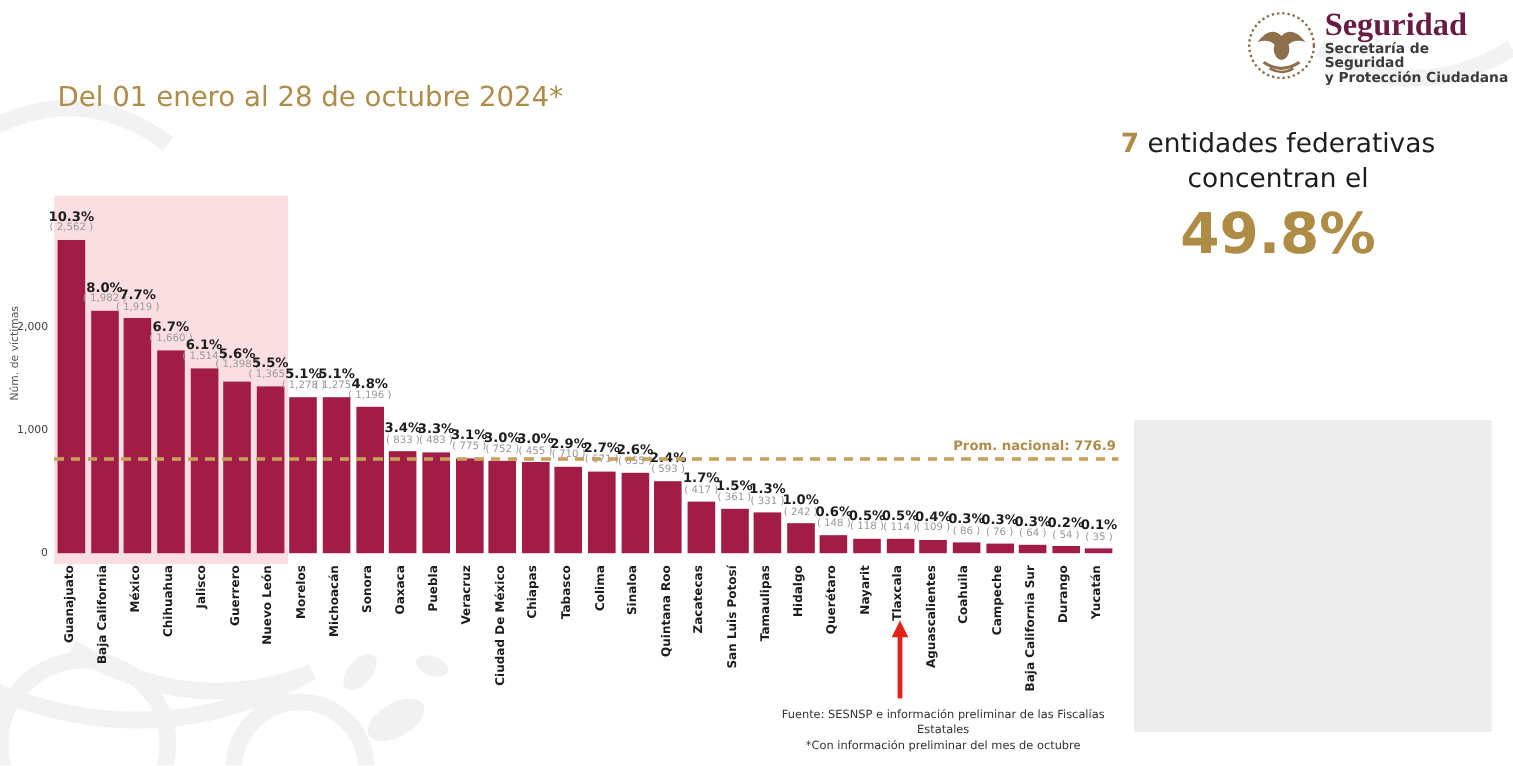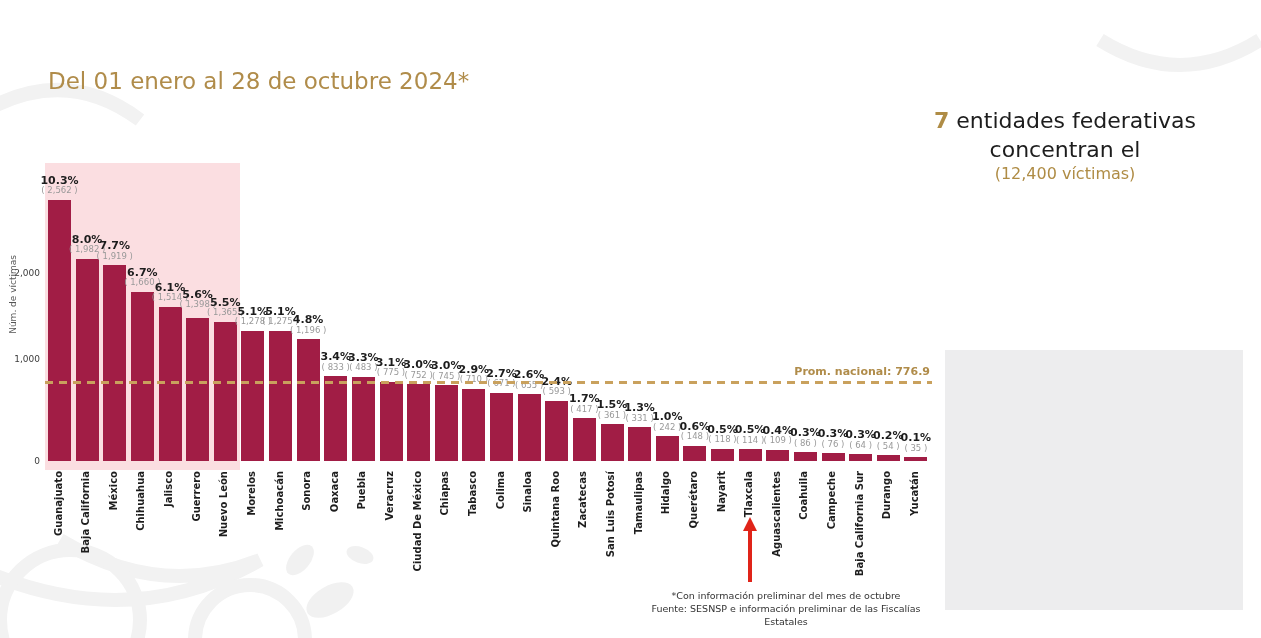--- a/index.html
+++ b/index.html
@@ -59,25 +59,39 @@
     </g>
     <g fill="#f1f1f1">
       <ellipse cx="330" cy="600" rx="26" ry="14" transform="rotate(-30 330 600)"></ellipse>
       <ellipse cx="300" cy="560" rx="18" ry="10" transform="rotate(-50 300 560)"></ellipse>
       <ellipse cx="360" cy="555" rx="14" ry="8" transform="rotate(20 360 555)"></ellipse>
     </g>
   </svg>
 
   <div class="subtitle">Del 01 enero al 28 de octubre 2024*</div>
 
+  <div class="logo">
+    <svg width="60" height="60" viewBox="0 0 60 60">
+      <circle cx="30" cy="30" r="27" fill="none" stroke="#8d6f4c" stroke-width="2" stroke-dasharray="2 2.4"></circle>
+      <path d="M10 27 Q21 13 30 22 Q39 13 50 27 Q41 24 36 29 L30 25 L24 29 Q19 24 10 27 Z" fill="#8d6f4c"></path>
+      <ellipse cx="30" cy="33" rx="6.5" ry="9" fill="#8d6f4c"></ellipse>
+      <path d="M15 44 Q30 54 45 44" fill="none" stroke="#8d6f4c" stroke-width="2.5"></path>
+      <path d="M20 49 Q30 55 40 49" fill="none" stroke="#8d6f4c" stroke-width="2"></path>
+    </svg>
+    <div class="logo-text">
+      <span class="logo-brand">Seguridad</span>
+      <span class="logo-dept">Secretaría de Seguridad</span>
+      <span class="logo-dept">y Protección Ciudadana</span>
+    </div>
+  </div>
 
   <div class="panel">
     <div class="l1"><b>7</b><span> entidades federativas</span></div>
     <div class="l2">concentran el</div>
-    <div class="victims">(12,400 víctimas)</div>
+    <div class="big">49.8%</div>
   </div>
 
   <div class="placeholder-box"></div>
 
   <div id="chart-layer">
       <div class="hl-region" style="left: 45px; top: 163px; width: 194.75px; height: 307px; background: rgb(251, 222, 225);"></div>
       <div class="ytick" style="left: 0px; top: 456px;">0</div>
       <div class="ytick" style="left: 0px; top: 354px;">1,000</div>
       <div class="ytick" style="left: 0px; top: 268px;">2,000</div>
       <div class="ylabel" style="left: 8px; top: 255px;">Núm. de víctimas</div>
@@ -132,21 +146,21 @@
       <div class="bar" style="left: 379.5px; top: 381.95px; width: 23px; height: 79.05px; background: rgb(161, 29, 69);"></div>
       <div class="pct" style="left: 361px; top: 355.95px;">3.1%</div>
       <div class="cnt" style="left: 361px; top: 367.45px;">( 775 )</div>
       <div class="xlabel" style="left: 384px; top: 471px;">Veracruz</div>
       <div class="bar" style="left: 407.125px; top: 384.296px; width: 23px; height: 76.704px; background: rgb(161, 29, 69);"></div>
       <div class="pct" style="left: 388.625px; top: 358.296px;">3.0%</div>
       <div class="cnt" style="left: 388.625px; top: 369.796px;">( 752 )</div>
       <div class="xlabel" style="left: 411.625px; top: 471px;">Ciudad De México</div>
       <div class="bar" style="left: 434.75px; top: 385.01px; width: 23px; height: 75.99px; background: rgb(161, 29, 69);"></div>
       <div class="pct" style="left: 416.25px; top: 359.01px;">3.0%</div>
-      <div class="cnt" style="left: 416.25px; top: 370.51px;">( 745 )</div>
+      <div class="cnt" style="left: 416.25px; top: 370.51px;">( 455 )</div>
       <div class="xlabel" style="left: 439.25px; top: 471px;">Chiapas</div>
       <div class="bar" style="left: 462.375px; top: 388.58px; width: 23px; height: 72.42px; background: rgb(161, 29, 69);"></div>
       <div class="pct" style="left: 443.875px; top: 362.58px;">2.9%</div>
       <div class="cnt" style="left: 443.875px; top: 374.08px;">( 710 )</div>
       <div class="xlabel" style="left: 466.875px; top: 471px;">Tabasco</div>
       <div class="bar" style="left: 490px; top: 392.558px; width: 23px; height: 68.442px; background: rgb(161, 29, 69);"></div>
       <div class="pct" style="left: 471.5px; top: 366.558px;">2.7%</div>
       <div class="cnt" style="left: 471.5px; top: 378.058px;">( 671 )</div>
       <div class="xlabel" style="left: 494.5px; top: 471px;">Colima</div>
       <div class="bar" style="left: 517.625px; top: 394.19px; width: 23px; height: 66.81px; background: rgb(161, 29, 69);"></div>
@@ -209,17 +223,17 @@
       <div class="pct" style="left: 885.875px; top: 431.43px;">0.1%</div>
       <div class="cnt" style="left: 885.875px; top: 442.93px;">( 35 )</div>
       <div class="xlabel" style="left: 908.875px; top: 471px;">Yucatán</div>
       <div class="avg-line" style="left: 45px; top: 380.756px; width: 887px; background: repeating-linear-gradient(90deg, rgb(201, 161, 93) 0px, rgb(201, 161, 93) 8px, transparent 8px, transparent 14px);"></div>
       <div class="avg-label" style="left: 730px; top: 364.756px;">Prom. nacional: 776.9</div>
       <div class="arrow-head" style="left: 743.125px; top: 517px;"></div>
       <div class="arrow-line" style="left: 748.125px; top: 529px; height: 53px; background: rgb(224, 36, 25);"></div>
     </div>
 
   <div class="footnote">
+    <div>Fuente: SESNSP e información preliminar de las Fiscalías Estatales</div>
     <div>*Con información preliminar del mes de octubre</div>
-    <div>Fuente: SESNSP e información preliminar de las Fiscalías Estatales</div>
   </div>
 
 </div>
 
 </body></html>

